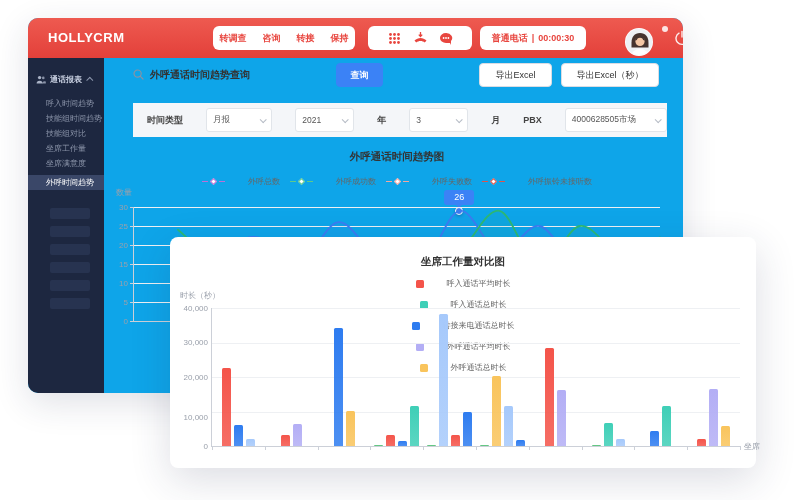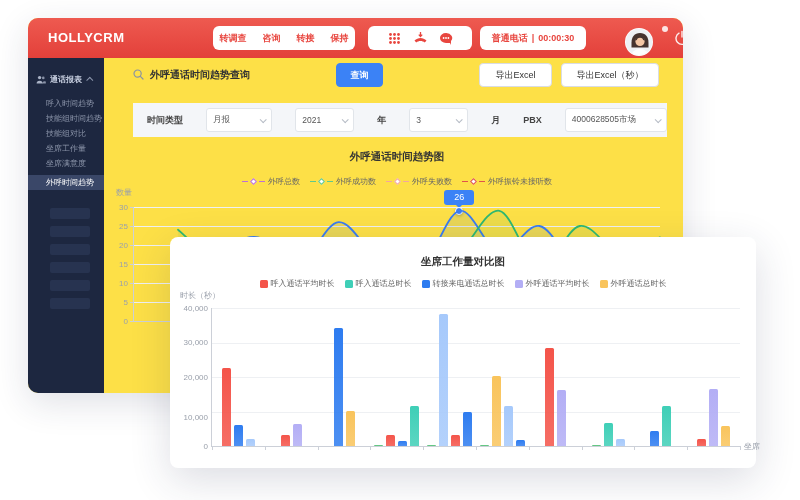--- a/index.html
+++ b/index.html
@@ -1,20 +1,20 @@
 <!DOCTYPE html>
 <html><head>
 <meta charset="utf-8">
 <style>
   html,body{margin:0;padding:0;background:#fff;}
   *{box-sizing:border-box;font-family:"Liberation Sans","DejaVu Sans",sans-serif;}
   #stage{position:relative;width:800px;height:500px;background:#fff;overflow:hidden;}
 
   
-  .window{position:absolute;left:28px;top:18px;width:655px;height:375px;background:#fde047;
+  .window{position:absolute;left:28px;top:18px;width:655px;height:375px;background:#0ea5e9;
           border-radius:10px;box-shadow:0 10px 35px rgba(35,45,80,.14);overflow:hidden;padding-left:41px;}
   .hdr{position:absolute;left:0;top:0;width:655px;height:40px;
        background:linear-gradient(180deg,#ee5a50,#e3403a);}
   .logo{position:absolute;left:20px;top:12px;color:#fff;font-weight:bold;font-size:13px;letter-spacing:.5px;}
   .pill{position:absolute;top:8px;height:24px;background:#fff;border-radius:6px;display:flex;
         align-items:center;justify-content:center;}
   .pill .act{color:#e8463f;font-size:9px;font-weight:bold;padding:0 8px;cursor:pointer;white-space:nowrap;}
   .status-pill span{color:#e8463f;font-size:9px;font-weight:bold;}
   .hicon{width:26px;display:flex;align-items:center;justify-content:center;cursor:pointer;}
   .avatar{position:absolute;left:597px;top:10px;width:28px;height:28px;border-radius:50%;
@@ -50,21 +50,21 @@
   .sel{height:24px;background:#fff;border:1px solid #e1e5ea;border-radius:3px;display:flex;
        align-items:center;justify-content:space-between;padding:0 6px;cursor:pointer;}
   .sel .sval{font-size:8.5px;color:#555;white-space:nowrap;}
   .chev{width:5px;height:5px;border-right:1px solid #b6bcc6;border-bottom:1px solid #b6bcc6;
         transform:rotate(45deg) translateY(-1px);}
 
   
   .c-title{position:absolute;font-size:10.5px;font-weight:bold;color:#333;text-align:center;}
   .legend-row{position:absolute;display:flex;justify-content:center;align-items:center;gap:10px;}
   .lg-item{display:flex;align-items:center;gap:3px;cursor:pointer;}
-  .lg-item .lg-label{font-size:8px;color:#666;white-space:nowrap;}
+  .lg-item .lg-label{font-size:8px;color:#666;white-space:nowrap;margin-left:20px;}
   .lg-line{width:6px;height:0;border-top:1.2px solid;}
   .lg-diamond{width:5px;height:5px;transform:rotate(45deg);border:1.2px solid;background:#fff;}
   .lg-sq{width:8px;height:8px;border-radius:1.5px;}
   .axis-label{position:absolute;font-size:8px;color:#9aa0ab;white-space:nowrap;}
   .tick-label{position:absolute;font-size:8px;color:#9aa0ab;text-align:right;}
   .gridline{position:absolute;height:1px;background:#eef0f3;}
   .axisline{position:absolute;background:#ccd0d8;}
 
   .tooltip{position:absolute;left:444px;top:188px;width:30px;height:15px;background:#3b82f6;
            border-radius:3px;color:#fff;font-size:9px;display:flex;align-items:center;justify-content:center;}
@@ -250,21 +250,21 @@
       <path d="M44,58.2 C50.7,56.3 70.8,50.6 84.2,46.8 C97.6,43.0 111.0,32.9 124.3,35.4 C137.7,37.9 151.1,64.5 164.5,62.0 C177.9,59.5 191.3,20.8 204.7,20.2 C218.1,19.6 231.5,50.0 244.9,58.2 C258.2,66.4 271.6,77.8 285.0,69.6 C298.4,61.4 311.8,12.0 325.2,8.8 C338.6,5.6 352.0,48.1 365.4,50.6 C378.8,53.1 392.1,21.5 405.5,24.0 C418.9,26.5 432.3,61.4 445.7,65.8 C459.1,70.2 472.5,55.0 485.9,50.6 C499.3,46.2 519.3,41.1 526.0,39.2 L526.04,119 L44,119 Z" fill="rgba(59,124,240,0.10)"></path>
       <path d="M44,58.2 C50.7,56.3 70.8,50.6 84.2,46.8 C97.6,43.0 111.0,32.9 124.3,35.4 C137.7,37.9 151.1,64.5 164.5,62.0 C177.9,59.5 191.3,20.8 204.7,20.2 C218.1,19.6 231.5,50.0 244.9,58.2 C258.2,66.4 271.6,77.8 285.0,69.6 C298.4,61.4 311.8,12.0 325.2,8.8 C338.6,5.6 352.0,48.1 365.4,50.6 C378.8,53.1 392.1,21.5 405.5,24.0 C418.9,26.5 432.3,61.4 445.7,65.8 C459.1,70.2 472.5,55.0 485.9,50.6 C499.3,46.2 519.3,41.1 526.0,39.2" fill="none" stroke="#3b7cf0" stroke-width="1.8" stroke-linecap="round"></path>
       <path d="M44,27.80000000000001 C50.7,32.9 70.8,55.0 84.2,58.2 C97.6,61.4 111.0,50.0 124.3,46.8 C137.7,43.6 151.1,35.4 164.5,39.2 C177.9,43.0 191.3,67.1 204.7,69.6 C218.1,72.1 231.5,53.8 244.9,54.4 C258.2,55.0 271.6,74.0 285.0,73.4 C298.4,72.8 311.8,61.4 325.2,50.6 C338.6,39.8 352.0,6.3 365.4,8.8 C378.8,11.3 392.1,63.3 405.5,65.8 C418.9,68.3 432.3,26.5 445.7,24.0 C459.1,21.5 472.5,48.7 485.9,50.6 C499.3,52.5 519.3,37.9 526.0,35.4 L526.04,119 L44,119 Z" fill="rgba(46,184,114,0.08)"></path>
       <path d="M44,27.80000000000001 C50.7,32.9 70.8,55.0 84.2,58.2 C97.6,61.4 111.0,50.0 124.3,46.8 C137.7,43.6 151.1,35.4 164.5,39.2 C177.9,43.0 191.3,67.1 204.7,69.6 C218.1,72.1 231.5,53.8 244.9,54.4 C258.2,55.0 271.6,74.0 285.0,73.4 C298.4,72.8 311.8,61.4 325.2,50.6 C338.6,39.8 352.0,6.3 365.4,8.8 C378.8,11.3 392.1,63.3 405.5,65.8 C418.9,68.3 432.3,26.5 445.7,24.0 C459.1,21.5 472.5,48.7 485.9,50.6 C499.3,52.5 519.3,37.9 526.0,35.4" fill="none" stroke="#2eb872" stroke-width="1.8" stroke-linecap="round"></path>
     </svg>
   <div class="dot" id="line-dot" style="left: 455.19px; top: 206.8px;"></div>
   <div class="tooltip" style="left: 444.19px; top: 189.8px;">26</div>
 
   <div class="card">
     <div class="c-title" style="left:0;top:18px;width:586px;">坐席工作量对比图</div>
-    <div class="legend-row" id="bar-legend" style="left:0;top:41px;width:586px;">
+    <div class="legend-row" id="bar-legend" style="left:0;top:41px;width:586px;flex-direction:column;">
         <div class="lg-item">
           <div class="lg-sq" style="background: rgb(244, 84, 74);"></div>
           <div class="lg-label">呼入通话平均时长</div>
         </div>
         <div class="lg-item">
           <div class="lg-sq" style="background: rgb(63, 207, 183);"></div>
           <div class="lg-label">呼入通话总时长</div>
         </div>
         <div class="lg-item">
           <div class="lg-sq" style="background: rgb(46, 124, 240);"></div>

